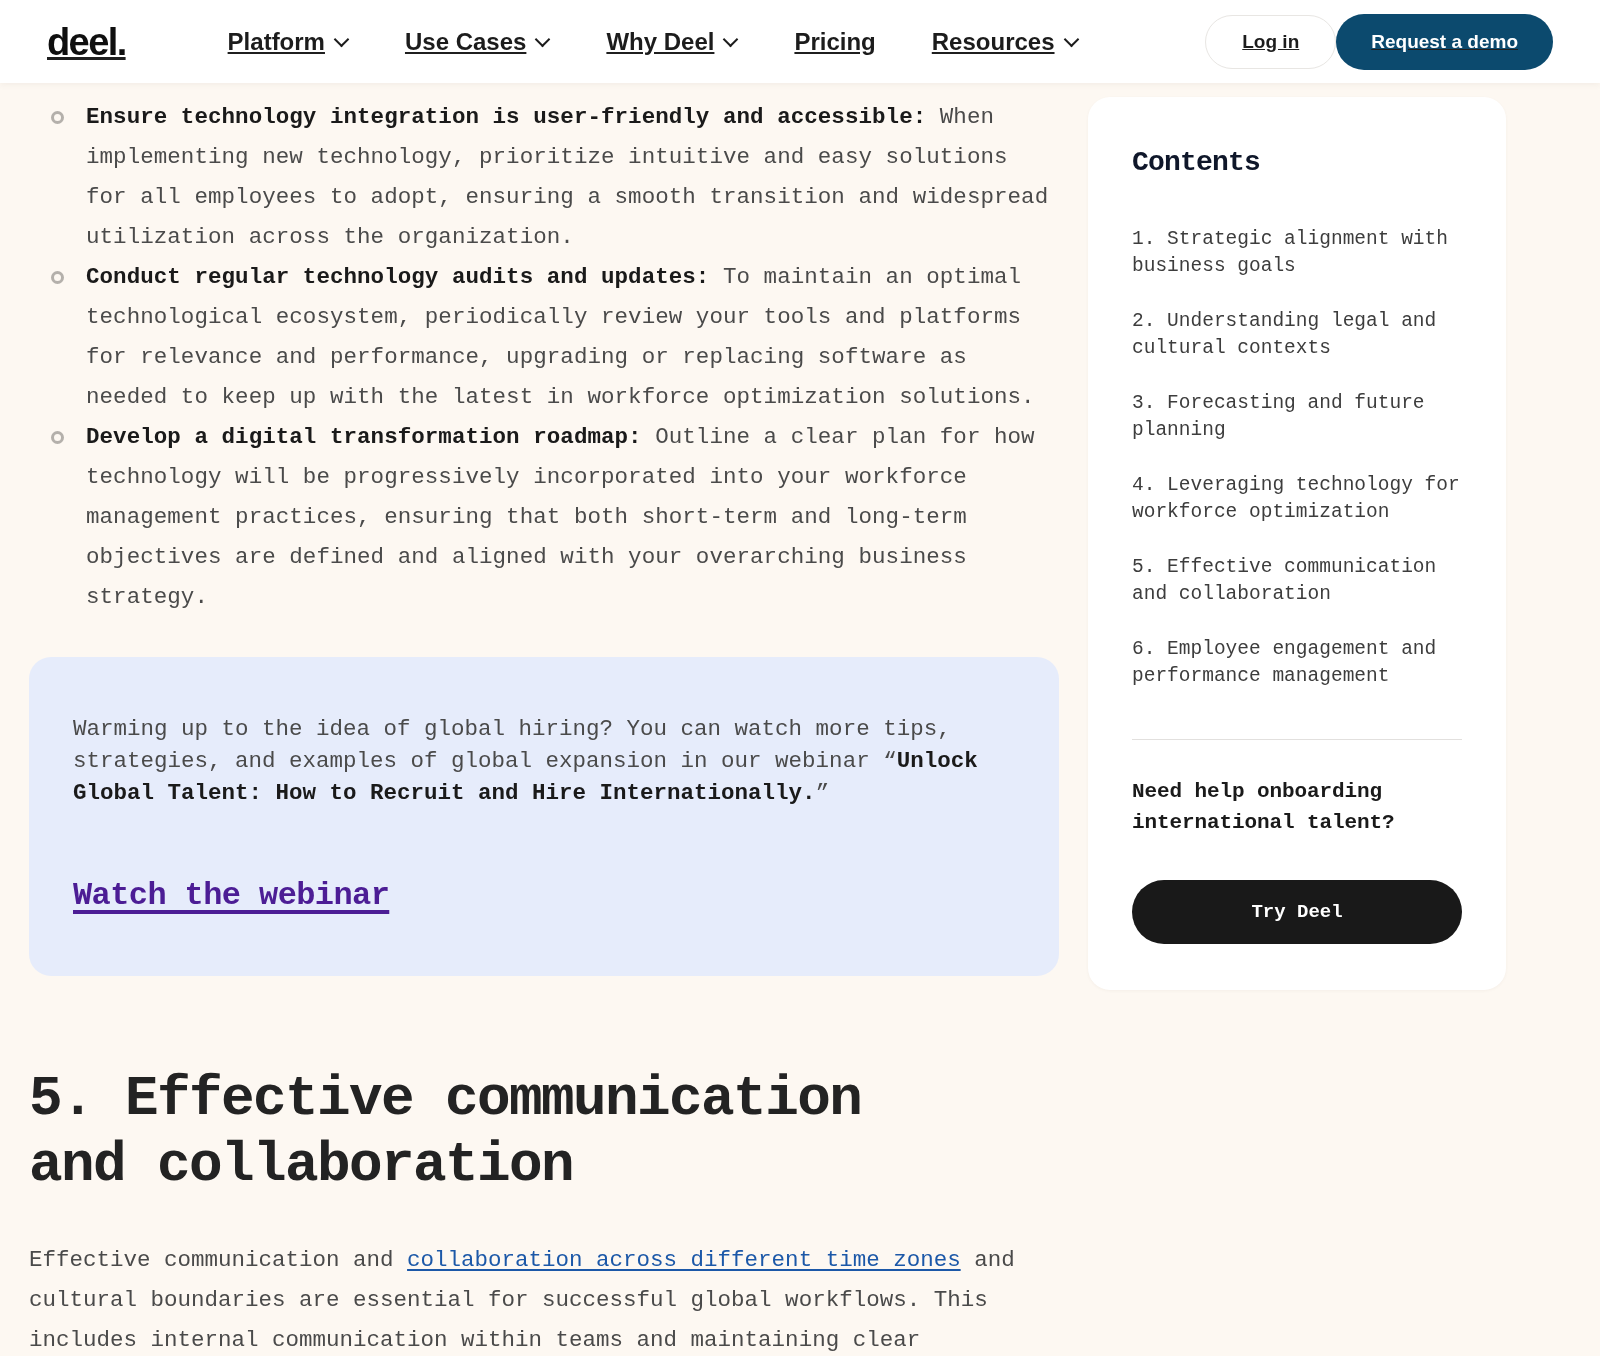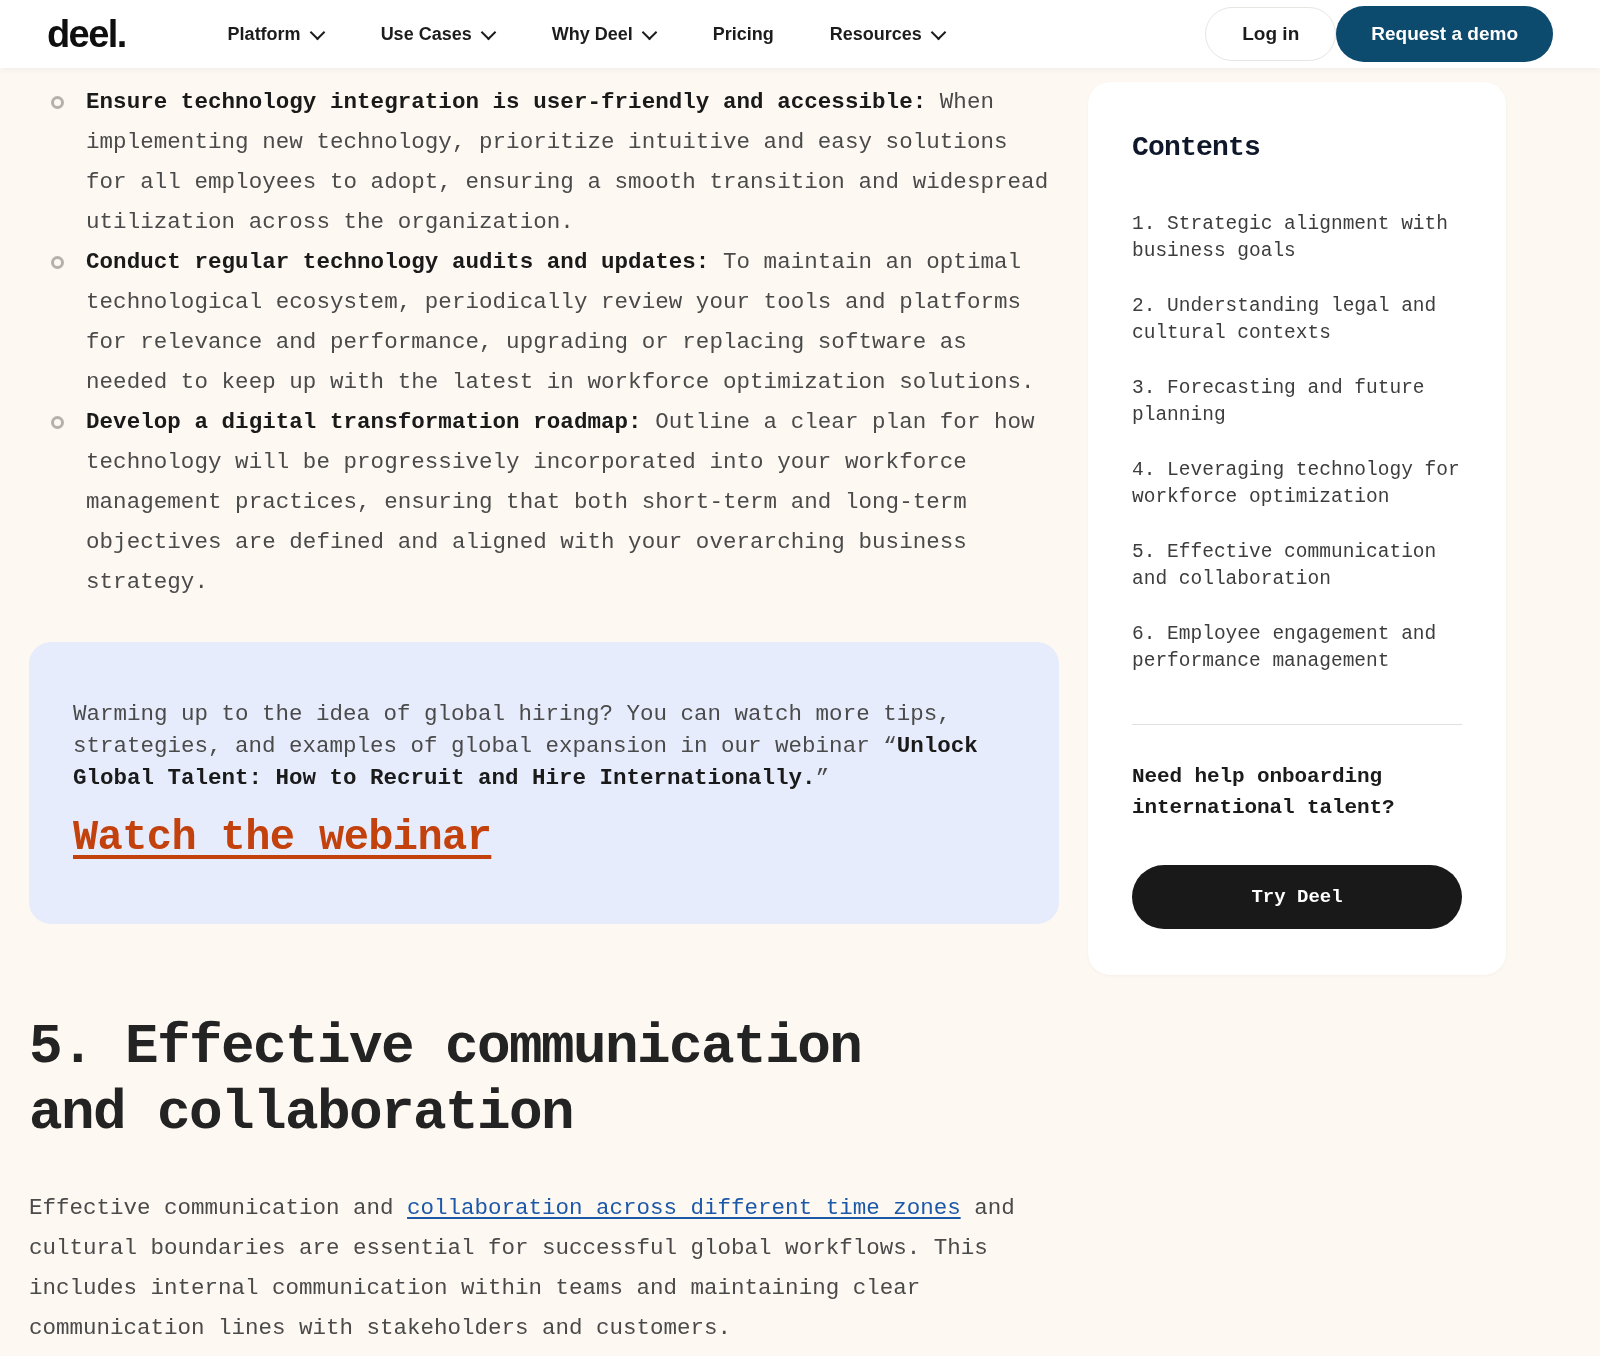--- a/index.html
+++ b/index.html
@@ -13,27 +13,28 @@
   body {
     background: #fdf8f2;
     font-family: "Liberation Sans", sans-serif;
     color: #1f1f1f;
     -webkit-font-smoothing: antialiased;
   }
 
   
   .navbar {
     position: relative;
-    height: 68px;
+    height: 83px;
     background: #ffffff;
     display: flex;
     align-items: center;
     padding: 0 47px;
     box-shadow: 0 2px 6px rgba(120, 100, 80, 0.07);
     z-index: 20;
+    text-decoration: underline;
   }
 
   .logo {
     font-size: 38px;
     font-weight: 700;
     letter-spacing: -1.6px;
     color: #0f0f0f;
     line-height: 1;
     margin-right: 74px;
     user-select: none;
@@ -42,21 +43,21 @@
   .nav-links {
     display: flex;
     align-items: center;
     gap: 0px;
   }
 
   .nav-item {
     display: flex;
     align-items: center;
     gap: 11px;
-    font-size: 18px;
+    font-size: 24px;
     font-weight: 600;
     color: #1c1c1c;
     padding: 10px 28px;
     cursor: pointer;
     white-space: nowrap;
   }
 
   .chev {
     display: inline-block;
     width: 13px;
@@ -167,25 +168,25 @@
     line-height: 32px;
     color: #4a4a4a;
   }
   .callout-text b {
     color: #1a1a1a;
     font-weight: 700;
   }
 
   .callout-link {
     display: inline-block;
-    margin-top: 20px;
-    font-size: 42px;
+    margin-top: 68px;
+    font-size: 32px;
     font-weight: 700;
     letter-spacing: -0.6px;
-    color: #c2410c;
+    color: #4c1d95;
     text-decoration: underline;
     text-underline-offset: 6px;
     text-decoration-thickness: 3.5px;
     cursor: pointer;
   }
 
   
   .section-heading {
     margin-top: 90px;
     font-size: 56px;

